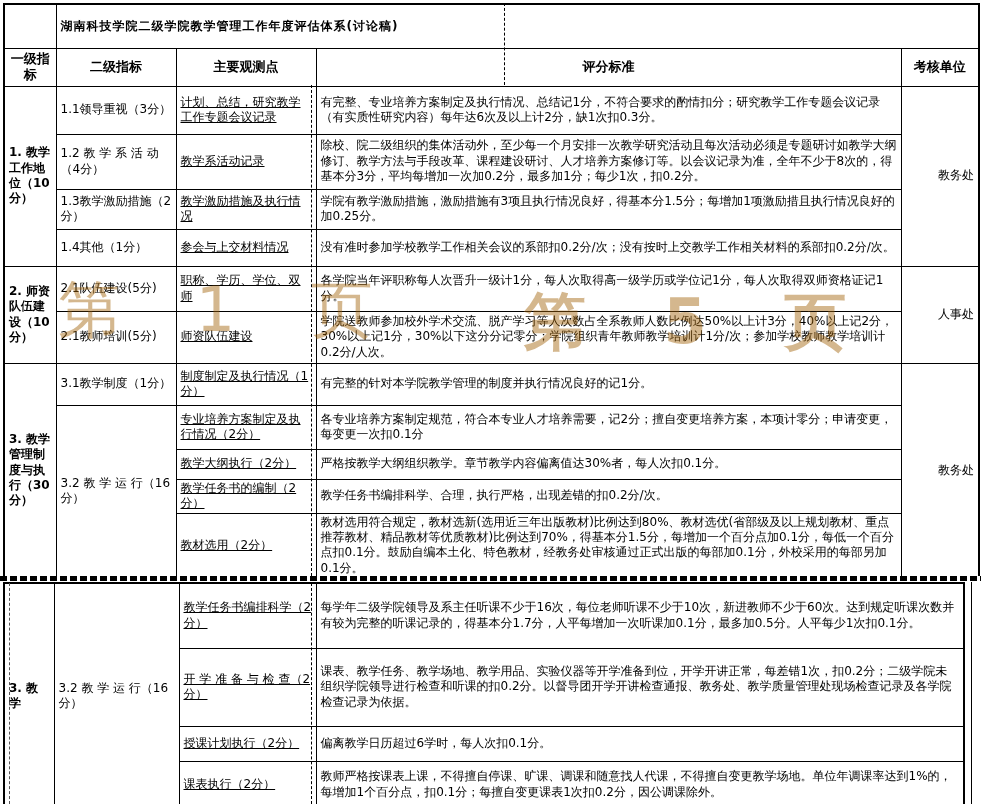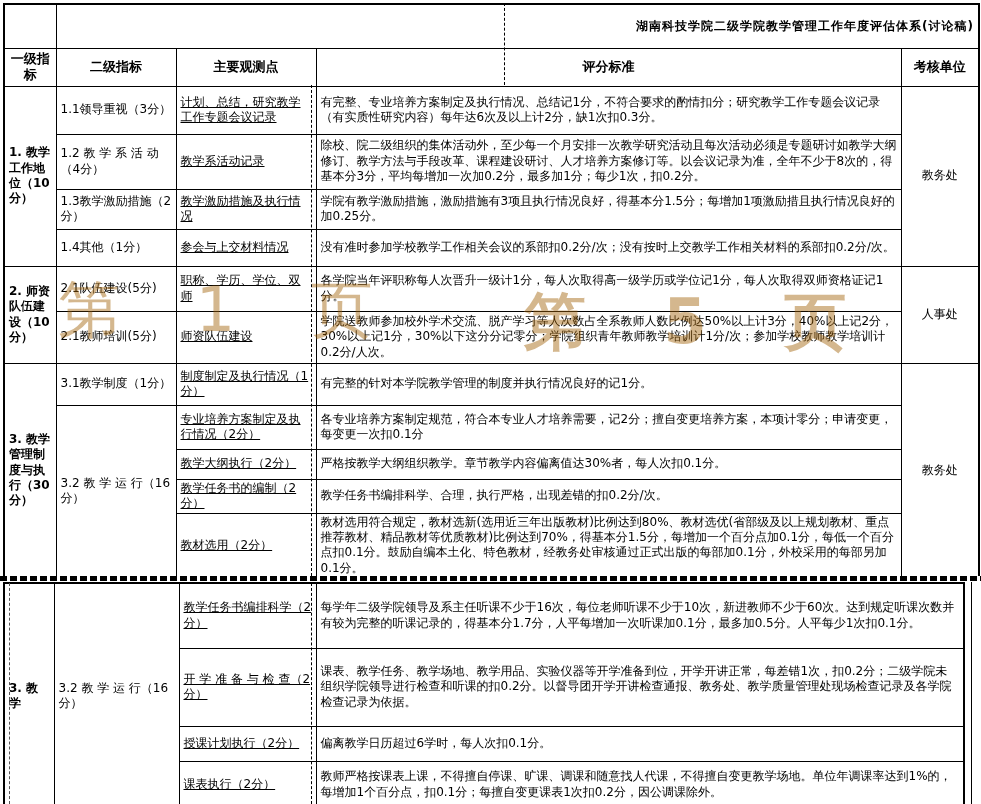--- a/index.html
+++ b/index.html
@@ -4,26 +4,26 @@
 <style>
   html,body{margin:0;padding:0;background:#fff;}
   #page{position:relative;width:981px;height:804px;background:#fff;overflow:hidden;
         font-family:"DejaVu Sans",sans-serif;color:#000;}
   table.doc{border-collapse:collapse;table-layout:fixed;position:absolute;z-index:1;background:transparent;}
   table.doc{border:2px solid #000;}
   table.doc td{border:1px solid #000;vertical-align:middle;padding:1px 4px;
                font-size:12px;line-height:1.28;overflow:hidden;word-break:break-all;}
   #top-table{left:3px;top:3px;width:975px;}
   #bottom-table{left:3px;top:582px;width:960px;}
-  td.title-cell{font-weight:bold;font-size:17px;text-align:right;letter-spacing:1px;white-space:nowrap;}
+  td.title-cell{font-weight:bold;font-size:17px;text-align:left;letter-spacing:1px;white-space:nowrap;}
   tr.header-row td{font-weight:bold;font-size:13px;text-align:center;line-height:1.2;}
   td.level1-cell{padding:2px 2px;font-size:12.5px;font-weight:bold;}
   td.level2-cell{font-size:12.5px;}
   td.point-cell{font-size:12.5px;text-decoration:underline;}
-  td.unit-cell{text-align:center;font-size:13px;}
+  td.unit-cell{text-align:right;font-size:13px;}
   td.bottom-align{vertical-align:bottom;}
   .watermark{position:absolute;z-index:2;font-size:62px;color:#a16207;opacity:0.45;
              letter-spacing:28px;white-space:nowrap;pointer-events:none;}
   #wm-left{left:58px;top:268px;}
   #wm-right{left:524px;top:280px;font-weight:bold;}
   .vdash{position:absolute;z-index:3;width:0;border-left:1px dashed #000;}
   #dash-title{left:504px;top:3px;height:82px;}
   #dash-mid{left:311px;top:85px;height:491px;}
   #dash-bottom{left:311px;top:583px;height:221px;}
   #dash-left-edge{left:9px;top:583px;height:221px;border-left:1px dashed #555;}

